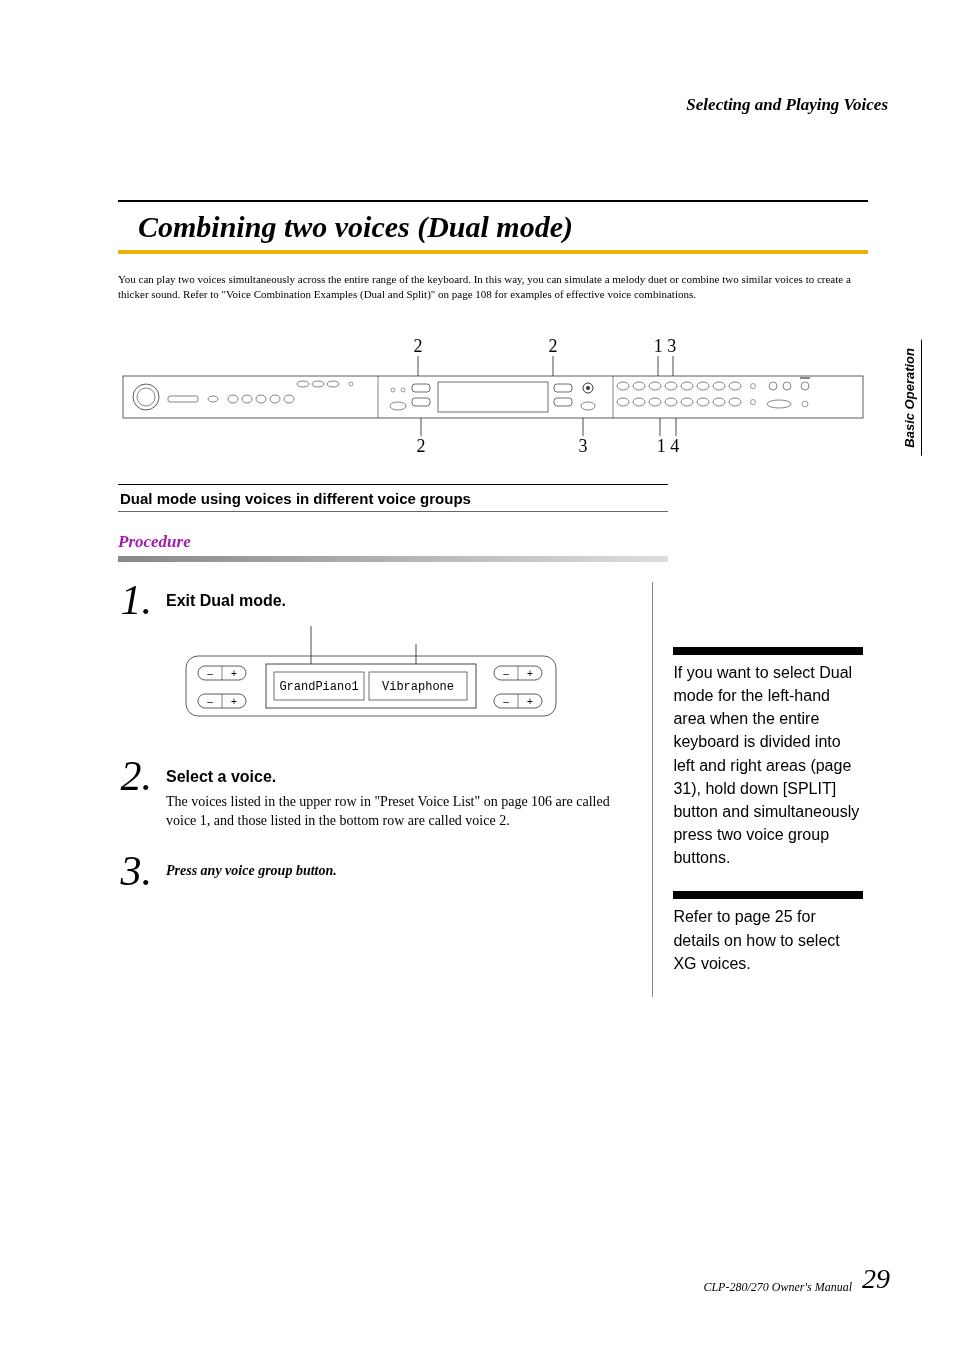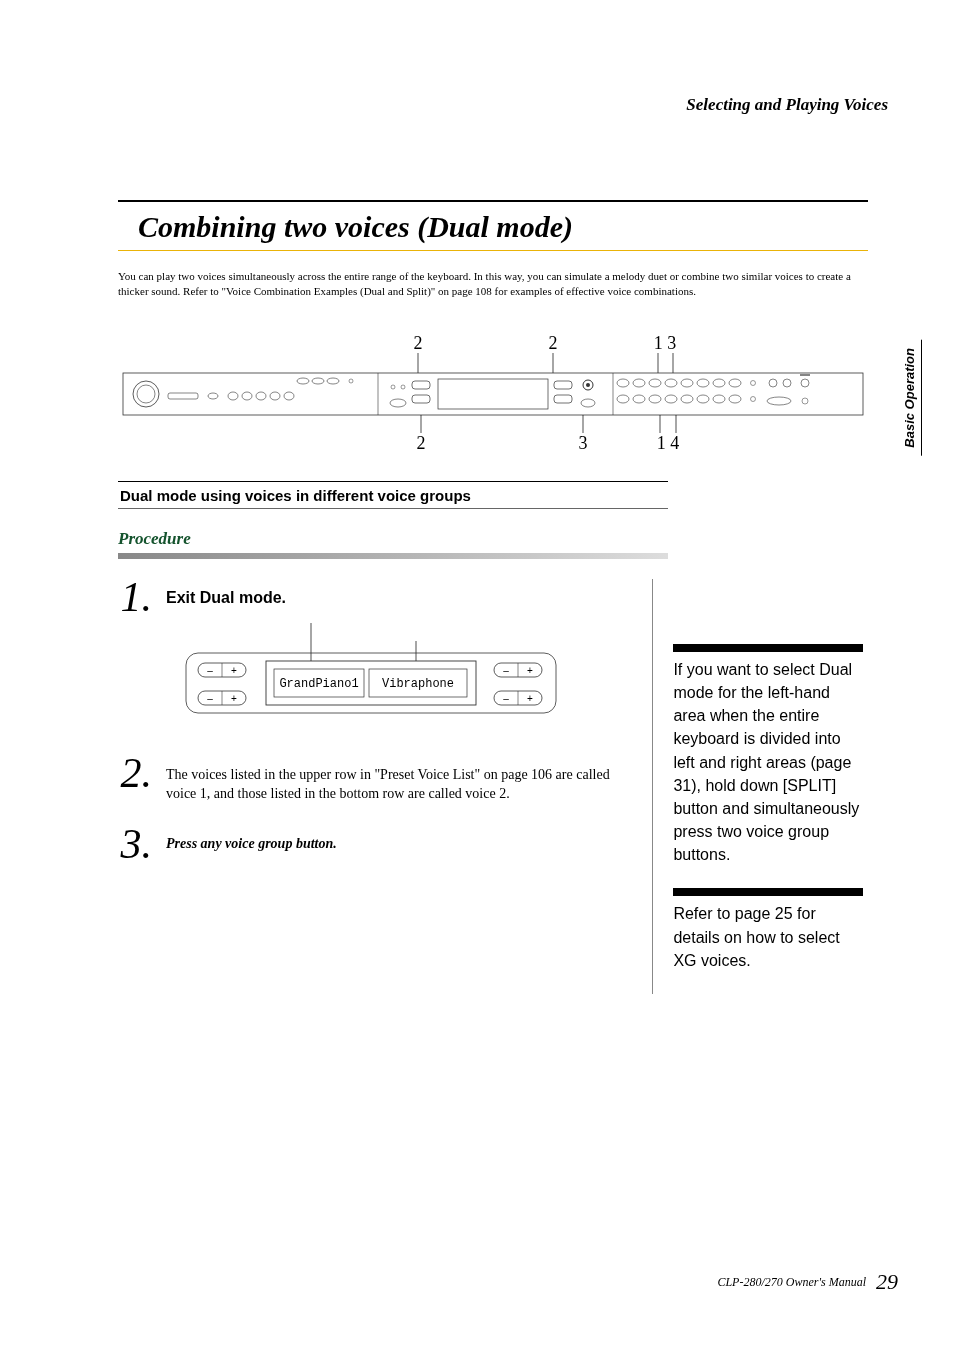--- a/index.html
+++ b/index.html
@@ -5,51 +5,51 @@
     @page { size: 954px 1351px; margin: 0; }
     * { box-sizing: border-box; margin: 0; padding: 0; }
     body { width: 954px; height: 1351px; font-family: Georgia, 'Times New Roman', serif; position: relative; background: #fff; color: #000; }
     
     .header-right { position: absolute; top: 63px; right: 66px; font-style: italic; font-weight: bold; font-size: 17px; font-family: Liberation Serif, serif; margin-top: 32px; }
     
     .side-tab { position: absolute; right: 32px; top: 340px; writing-mode: vertical-rl; transform: rotate(180deg); font-style: italic; font-weight: bold; font-size: 13px; font-family: Arial, sans-serif; padding: 8px 4px; border-left: 1px solid #000; }
     
     .main-content { position: absolute; top: 200px; left: 118px; width: 750px; }
     
-    .title-wrap { border-top: 2px solid #000; border-bottom: 1px solid #eab308; padding: 8px 0 6px 20px; margin-bottom: 18px; }
+    .title-wrap { border-top: 2px solid #000; border-bottom: 4px solid #eab308; padding: 8px 0 6px 20px; margin-bottom: 18px; }
     .title { font-style: italic; font-weight: bold; font-size: 30px; }
     
     .intro-para { font-size: 11px; line-height: 1.4; margin-bottom: 31px; }
     
     .panel-diagram { position: relative; height: 120px; margin-bottom: 30px; }
     .panel-diagram svg { display: block; margin: 0 auto; }
     
     .sub-head { font-weight: bold; font-size: 15px; font-family: Arial, sans-serif; border-top: 1.5px solid #000; border-bottom: 1px solid #666; padding: 5px 2px 4px 2px; width: 550px; margin-bottom: 20px; margin-top: 12px; }
     
-    .procedure-label { font-style: italic; font-weight: bold; font-size: 17px; color: #14532d; font-family: Georgia, serif; margin-bottom: 4px; }
+    .procedure-label { font-style: italic; font-weight: bold; font-size: 17px; color: #a21caf; font-family: Georgia, serif; margin-bottom: 4px; }
     .proc-bar { width: 550px; height: 6px; background: linear-gradient(to right, #888, #ddd); margin-bottom: 20px; }
     
     .columns { display: flex; gap: 20px; }
     .left-col { width: 550px; border-right: 0.7px solid #888; padding-right: 10px; }
     .right-col { width: 200px; padding-top: 65px; }
     
     .step { display: flex; gap: 14px; margin-bottom: 22px; }
     .step-num { font-style: italic; font-family: Georgia, serif; font-size: 42px; line-height: 0.9; width: 34px; flex-shrink: 0; text-align: right; }
     .step-body { flex: 1; padding-top: 10px; }
     .step-title { font-weight: bold; font-size: 16px; font-family: Arial, sans-serif; margin-bottom: 6px; }
     .step-sub { font-style: italic; font-weight: bold; font-size: 14px; font-family: Georgia, serif; margin-bottom: 8px; }
     .step-text { font-size: 14px; line-height: 1.4; }
     
     .lcd-figure { margin: 16px 0 6px 0; }
     
     .tip-bar { height: 8px; width: 190px; background: #000; margin-bottom: 6px; }
     .tip-text { font-size: 16px; font-family: Liberation Sans, sans-serif; line-height: 1.45; margin-bottom: 22px; width: 190px; }
     
-    .footer { position: absolute; bottom: 56px; right: 56px; font-size: 12px; font-style: italic; display: flex; align-items: center; gap: 10px; }
-    .footer .pg { font-size: 22px; font-style: italic; font-weight: normal; }
+    .footer { position: absolute; bottom: 56px; right: 64px; font-size: 12px; font-style: italic; display: flex; align-items: flex-end; gap: 10px; }
+    .footer .pg { font-size: 28px; font-style: italic; font-weight: normal; }
   </style>
 </head>
 <body>
 
 <div class="header-right">Selecting and Playing Voices</div>
 <div class="side-tab">Basic Operation</div>
 
 <div class="main-content">
   <div class="title-wrap">
     <div class="title">Combining two voices (Dual mode)</div>
@@ -197,20 +197,21 @@
                 <text x="364" y="79" font-size="10" text-anchor="middle" font-family="Arial">+</text>
               </g>
             </svg>
           </div>
         </div>
       </div>
 
       <div class="step">
         <div class="step-num">2.</div>
         <div class="step-body">
+          <div class="step-title">Select a voice.</div>
           <div class="step-text">The voices listed in the upper row in "Preset Voice List" on page 106 are called voice 1, and those listed in the bottom row are called voice 2.</div>
         </div>
       </div>
 
       <div class="step">
         <div class="step-num">3.</div>
         <div class="step-body">
           <div class="step-sub">Press any voice group button.</div>
         </div>
       </div>

